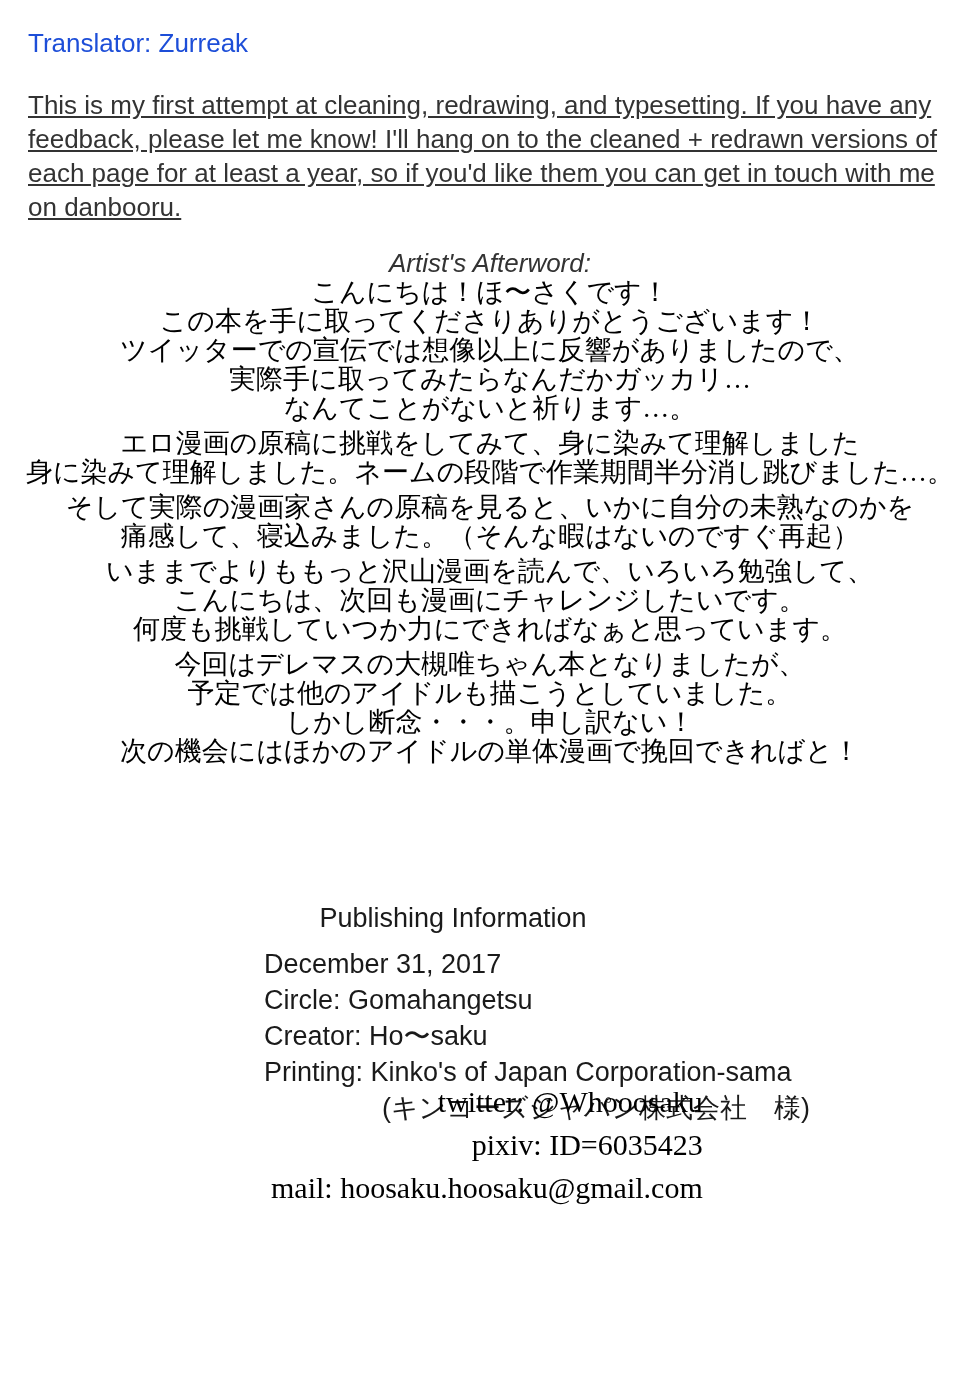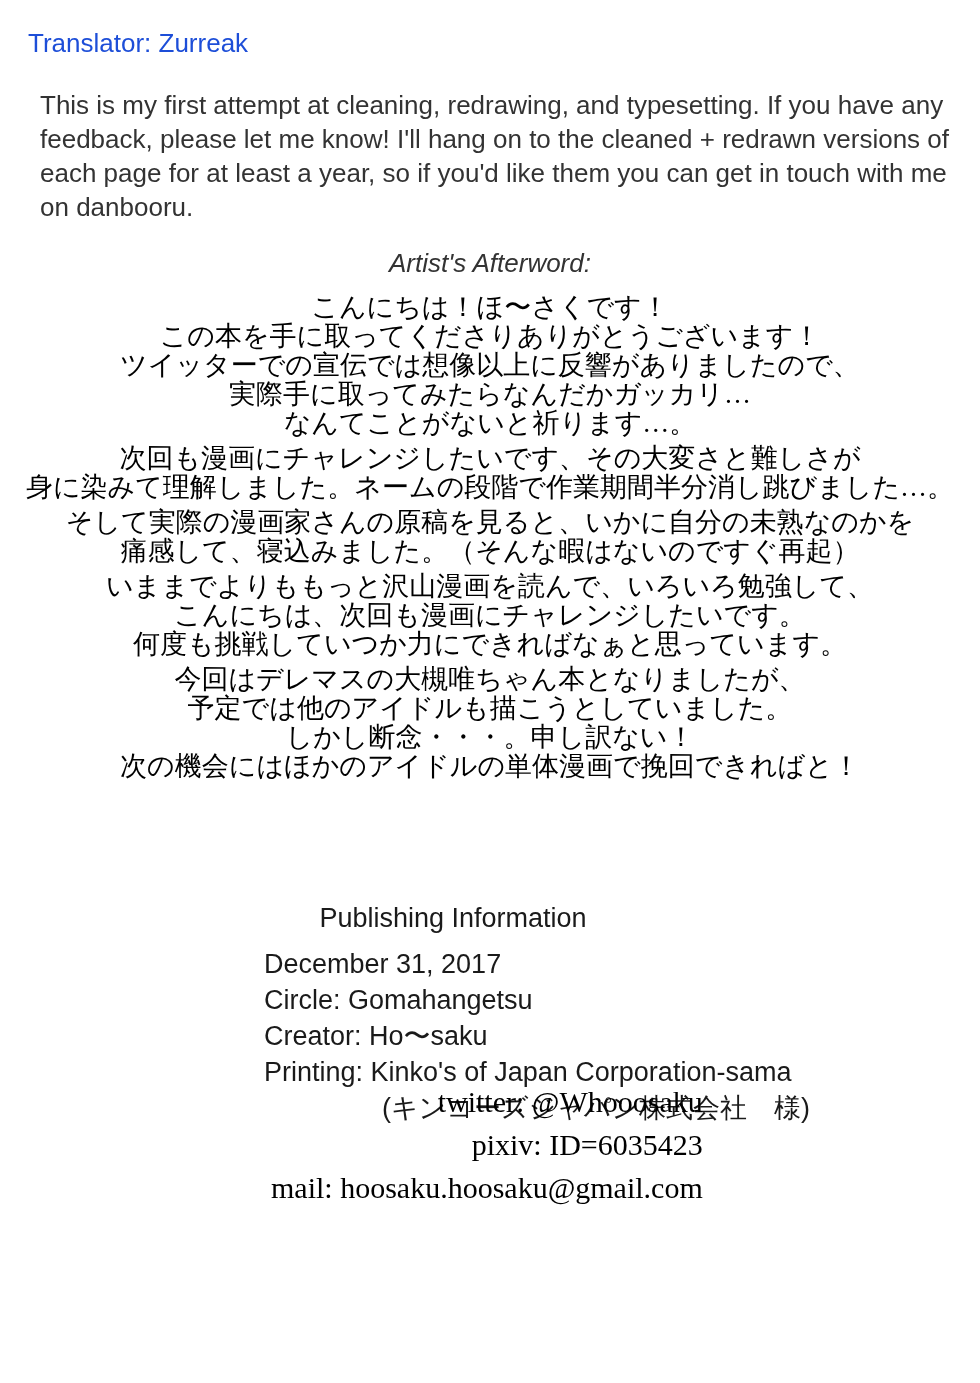--- a/index.html
+++ b/index.html
@@ -21,45 +21,46 @@
   .translator-credit {
     position: absolute;
     left: 28px;
     top: 28px;
     font-size: 26px;
     line-height: 30px;
     color: #1d4ed8;
   }
   .translator-note {
     position: absolute;
-    left: 40px;
+    left: 28px;
     top: 88px;
     width: 910px;
     font-size: 26px;
     line-height: 34px;
     color: #333333;
+    text-decoration: underline;
   }
 
   
   .afterword-heading {
     position: absolute;
     left: 0;
     top: 248px;
     width: 100%;
     text-align: center;
     font-size: 26px;
     color: #333333;
     font-style: italic;
   }
 
   
   .afterword-body {
     position: absolute;
     left: 0;
-    top: 293px;
+    top: 278px;
     width: 100%;
     text-align: center;
     font-size: 27px;
     line-height: 29px;
     color: #000000;
   }
   .stanza { margin: 0 0 6px 0; }
   .stanza-final { margin-top: 44px; }
 
   
@@ -118,21 +119,21 @@
 
   <div class="stanza">
     <div>こんにちは！ほ〜さくです！</div>
     <div>この本を手に取ってくださりありがとうございます！</div>
     <div>ツイッターでの宣伝では想像以上に反響がありましたので、</div>
     <div>実際手に取ってみたらなんだかガッカリ…</div>
     <div>なんてことがないと祈ります…。</div>
   </div>
 
   <div class="stanza">
-    <div>次回も漫画にチャレンジしたいです、その大変さと難しさが</div>
+    <div>エロ漫画の原稿に挑戦をしてみて、身に染みて理解しました</div>
     <div>身に染みて理解しました。ネームの段階で作業期間半分消し跳びました…。</div>
   </div>
 
   <div class="stanza">
     <div>そして実際の漫画家さんの原稿を見ると、いかに自分の未熟なのかを</div>
     <div>痛感して、寝込みました。（そんな暇はないのですぐ再起）</div>
   </div>
 
   <div class="stanza">
     <div>いままでよりももっと沢山漫画を読んで、いろいろ勉強して、</div>

